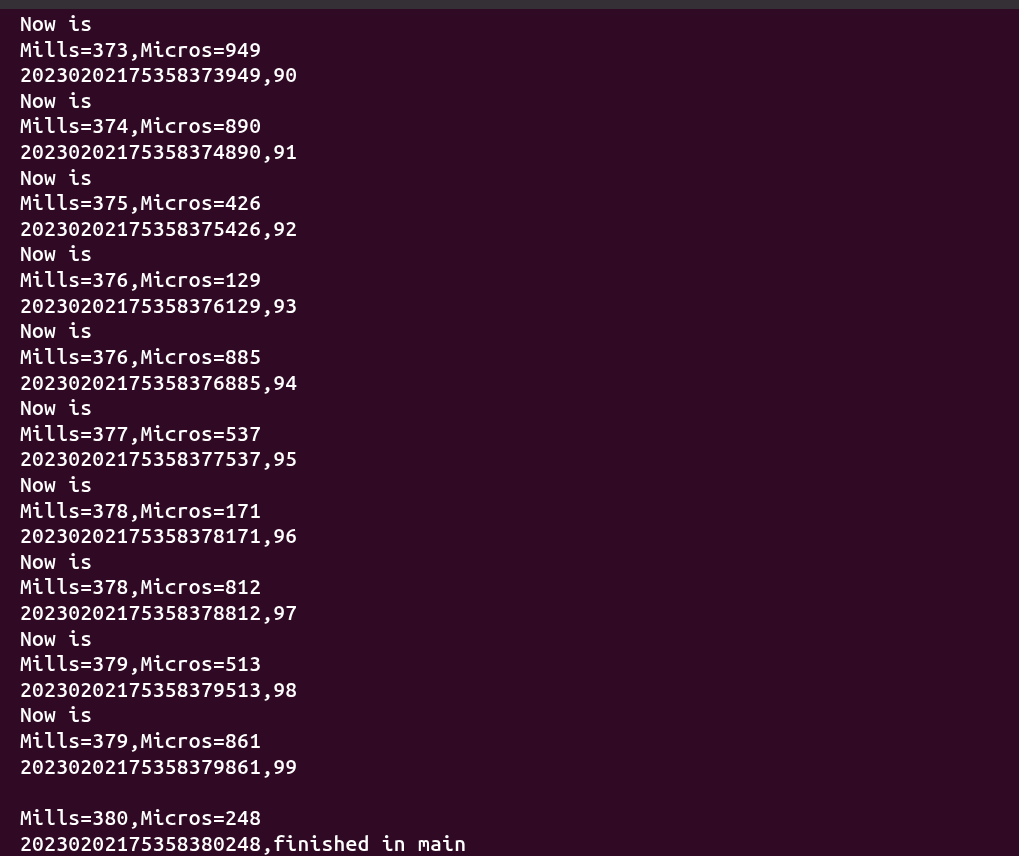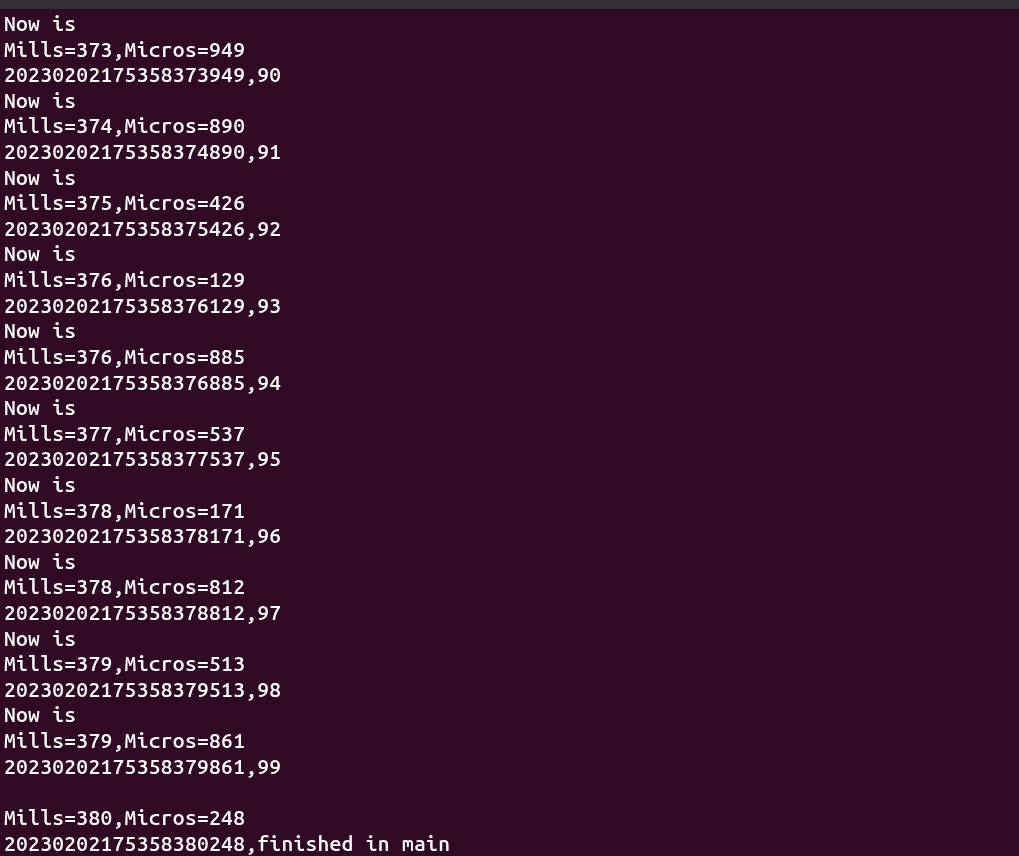--- a/index.html
+++ b/index.html
@@ -20,21 +20,21 @@
       color: #ffffff;
       font-weight: 500;
       letter-spacing: 0.3px;
     }
     .title-bar {
       height: 9px;
       background: #352f36;
       border-bottom: 0px solid #1a1a1a;
     }
     .terminal-area {
-      padding: 2px 4px;
+      padding: 2px 20px;
       height: calc(100% - 9px);
       overflow: hidden;
       white-space: pre;
     }
     .line {
       display: block;
     }
   </style>
 </head>
 <body>

